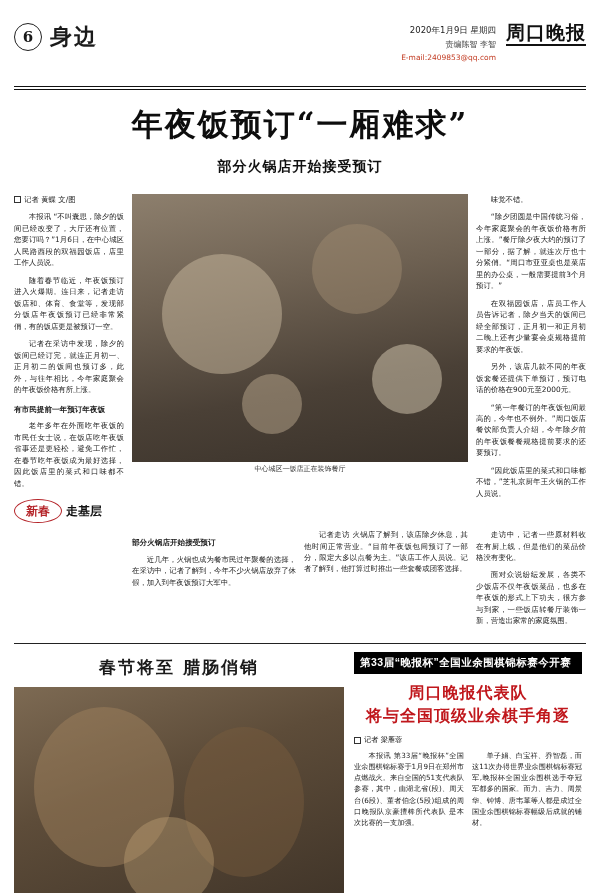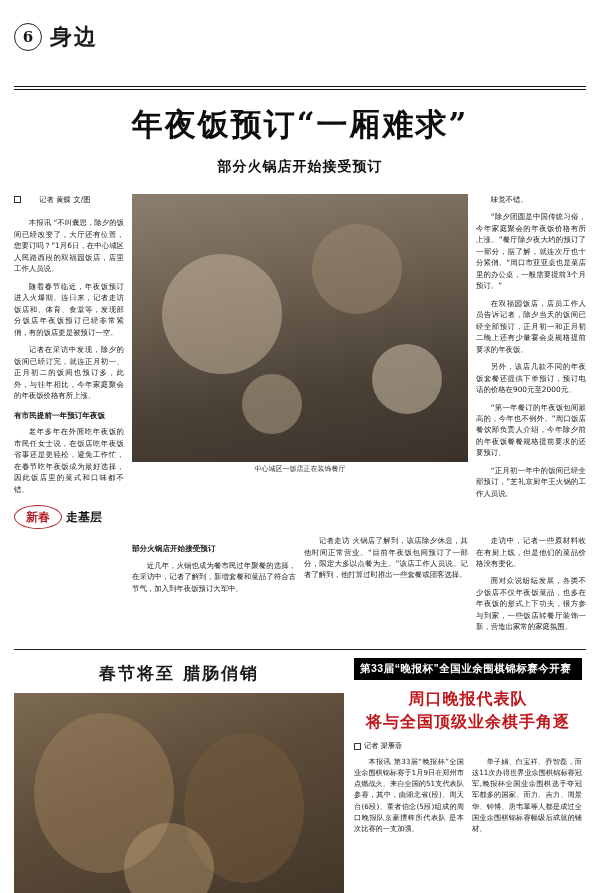--- a/index.html
+++ b/index.html
@@ -72,22 +72,22 @@
   }
   
   .top-zone{display:flex;gap:8px;margin-top:12px;}
   .col-text{
     width:118px;
     font-size:7.4px;line-height:1.55;
     color:#222;
     text-align:justify;
   }
   .byline{
-    font-size:7.4px;margin-bottom:12px;color:#222;
-    display:flex;align-items:center;gap:18px;
+    font-size:7.4px;margin-bottom:6px;color:#222;
+    display:flex;align-items:center;gap:3px;
   }
   .sqbul{
     display:inline-block;width:5px;height:5px;border:1px solid #333;
   }
   .col-text p{margin:0 0 6px;text-indent:2em;}
   .subtitle-bold{
     font-weight:bold;font-size:7.6px;margin:8px 0 5px;text-indent:0;
   }
   .newyear-stamp{
     margin-top:10px;display:flex;align-items:center;gap:4px;
@@ -158,20 +158,28 @@
 </style>
 </head>
 <body>
 
 <div class="page">
 
   <div class="masthead">
     <div class="mh-left">
       <div class="page-num">6</div>
       <div class="section-name">身边</div>
+    </div>
+    <div class="mh-right">
+      <div class="mh-meta">
+        <div class="mdate">2020年1月9日 星期四</div>
+        <div class="meditor">责编陈智 李智</div>
+        <div class="memail">E-mail:2409853@qq.com</div>
+      </div>
+      <div class="paper-logo">周口晚报</div>
     </div>
   </div>
   <div class="rule-top"></div>
 
   <div class="headline-wrap">
     <div class="headline">年夜饭预订“一厢难求”</div>
     <div class="subhead">部分火锅店开始接受预订</div>
   </div>
 
   <div class="top-zone">
@@ -201,30 +209,30 @@
       </div>
       <div class="caption-under">中心城区一饭店正在装饰餐厅</div>
     </div>
 
     <div class="col-text col-text2">
       <p>味觉不错。</p>
       <p>“除夕团圆是中国传统习俗，今年家庭聚会的年夜饭价格有所上涨。”餐厅除夕夜大约的预订了一部分，据了解，就连次厅也十分紧俏。“周口市亚亚桌也是菜店里的办公桌，一般需要提前3个月预订。”</p>
       <p>在双福园饭店，店员工作人员告诉记者，除夕当天的饭间已经全部预订，正月初一和正月初二晚上还有少量宴会桌规格提前要求的年夜饭。</p>
       <p>另外，该店几款不同的年夜饭套餐还提供下单预订，预订电话的价格在900元至2000元。</p>
       <p>“第一年餐订的年夜饭包间最高的，今年也不例外。”周口饭店餐饮部负责人介绍，今年除夕前的年夜饭餐餐规格提前要求的还要预订。</p>
-      <p>“正月初一年中的饭间已经全部预订，”芝礼京厨年王火锅的工作人员说。</p>
+      <p>“因此饭店里的菜式和口味都不错，”芝礼京厨年王火锅的工作人员说。</p>
     </div>
   </div>
 
   <div class="mid-zone">
     <div class="col-text" style="width:118px;"></div>
     <div class="col-text" style="width:336px;display:flex;gap:8px;">
       <div style="width:164px;">
         <div class="subtitle-bold">部分火锅店开始接受预订</div>
-        <p>近几年，火锅也成为餐市民过年聚餐的选择，在采访中，记者了解到，新增套餐和菜品了符合古节气，加入到年夜饭预订大军中。</p>
+        <p>近几年，火锅也成为餐市民过年聚餐的选择，在采访中，记者了解到，今年不少火锅店放弃了休假，加入到年夜饭预订大军中。</p>
       </div>
       <div style="width:164px;">
         <p>记者走访 火锅店了解到，该店除夕休息，其他时间正常营业。“目前年夜饭包间预订了一部分，限定大多以点餐为主。”该店工作人员说。记者了解到，他打算过时推出一些套餐或团客选择。</p>
       </div>
     </div>
     <div class="col-text" style="width:118px;">
       <p>走访中，记者一些原材料收在有厨上线，但是他们的菜品价格没有变化。</p>
       <p>面对众说纷纭发展，各类不少饭店不仅年夜饭菜品，也多在年夜饭的形式上下功夫，很方参与到家，一些饭店转餐厅装饰一新，营造出家常的家庭氛围。</p>
     </div>
   </div>

